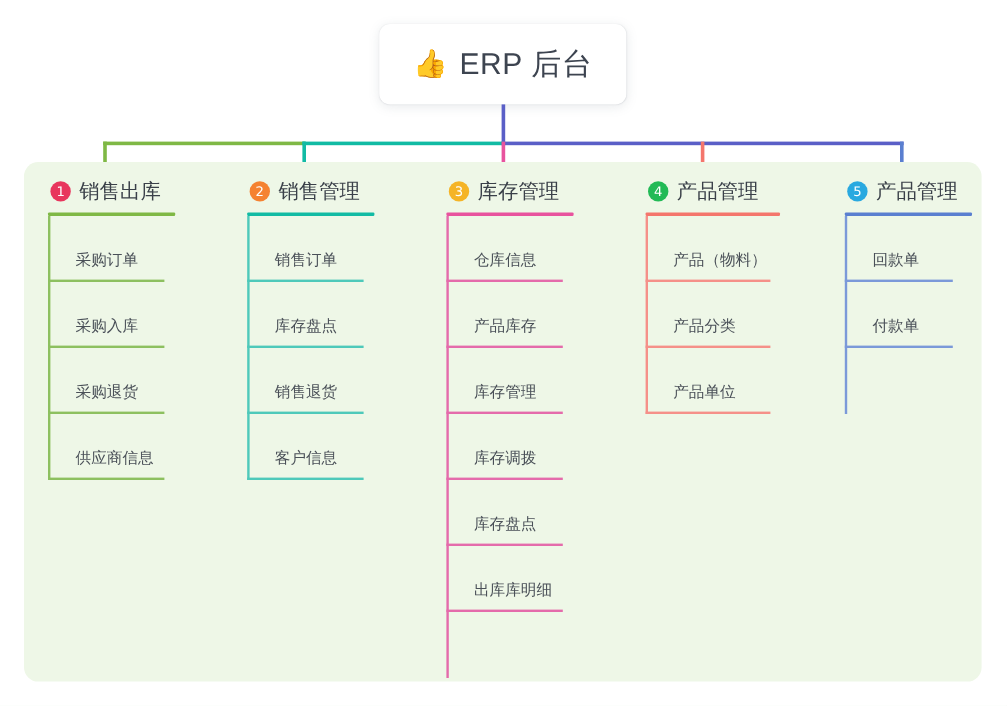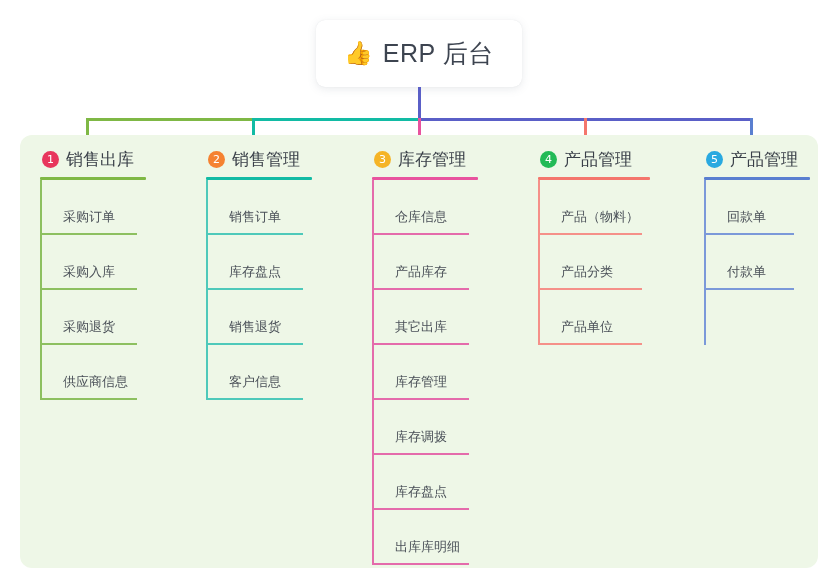--- a/index.html
+++ b/index.html
@@ -213,24 +213,20 @@
         <div class="spine" style="background: rgb(228, 107, 171); height: 385px;"></div>
         <div class="item">
           <span class="item-label">仓库信息</span>
           <div class="item-rule" style="width: 97px; background: rgb(228, 107, 171);"></div>
         </div>
         <div class="item">
           <span class="item-label">产品库存</span>
           <div class="item-rule" style="width: 97px; background: rgb(228, 107, 171);"></div>
         </div>
         <div class="item">
-          <span class="item-label">其它出库</span>
-          <div class="item-rule" style="width: 97px; background: rgb(228, 107, 171);"></div>
-        </div>
-        <div class="item">
           <span class="item-label">库存管理</span>
           <div class="item-rule" style="width: 97px; background: rgb(228, 107, 171);"></div>
         </div>
         <div class="item">
           <span class="item-label">库存调拨</span>
           <div class="item-rule" style="width: 97px; background: rgb(228, 107, 171);"></div>
         </div>
         <div class="item">
           <span class="item-label">库存盘点</span>
           <div class="item-rule" style="width: 97px; background: rgb(228, 107, 171);"></div>

